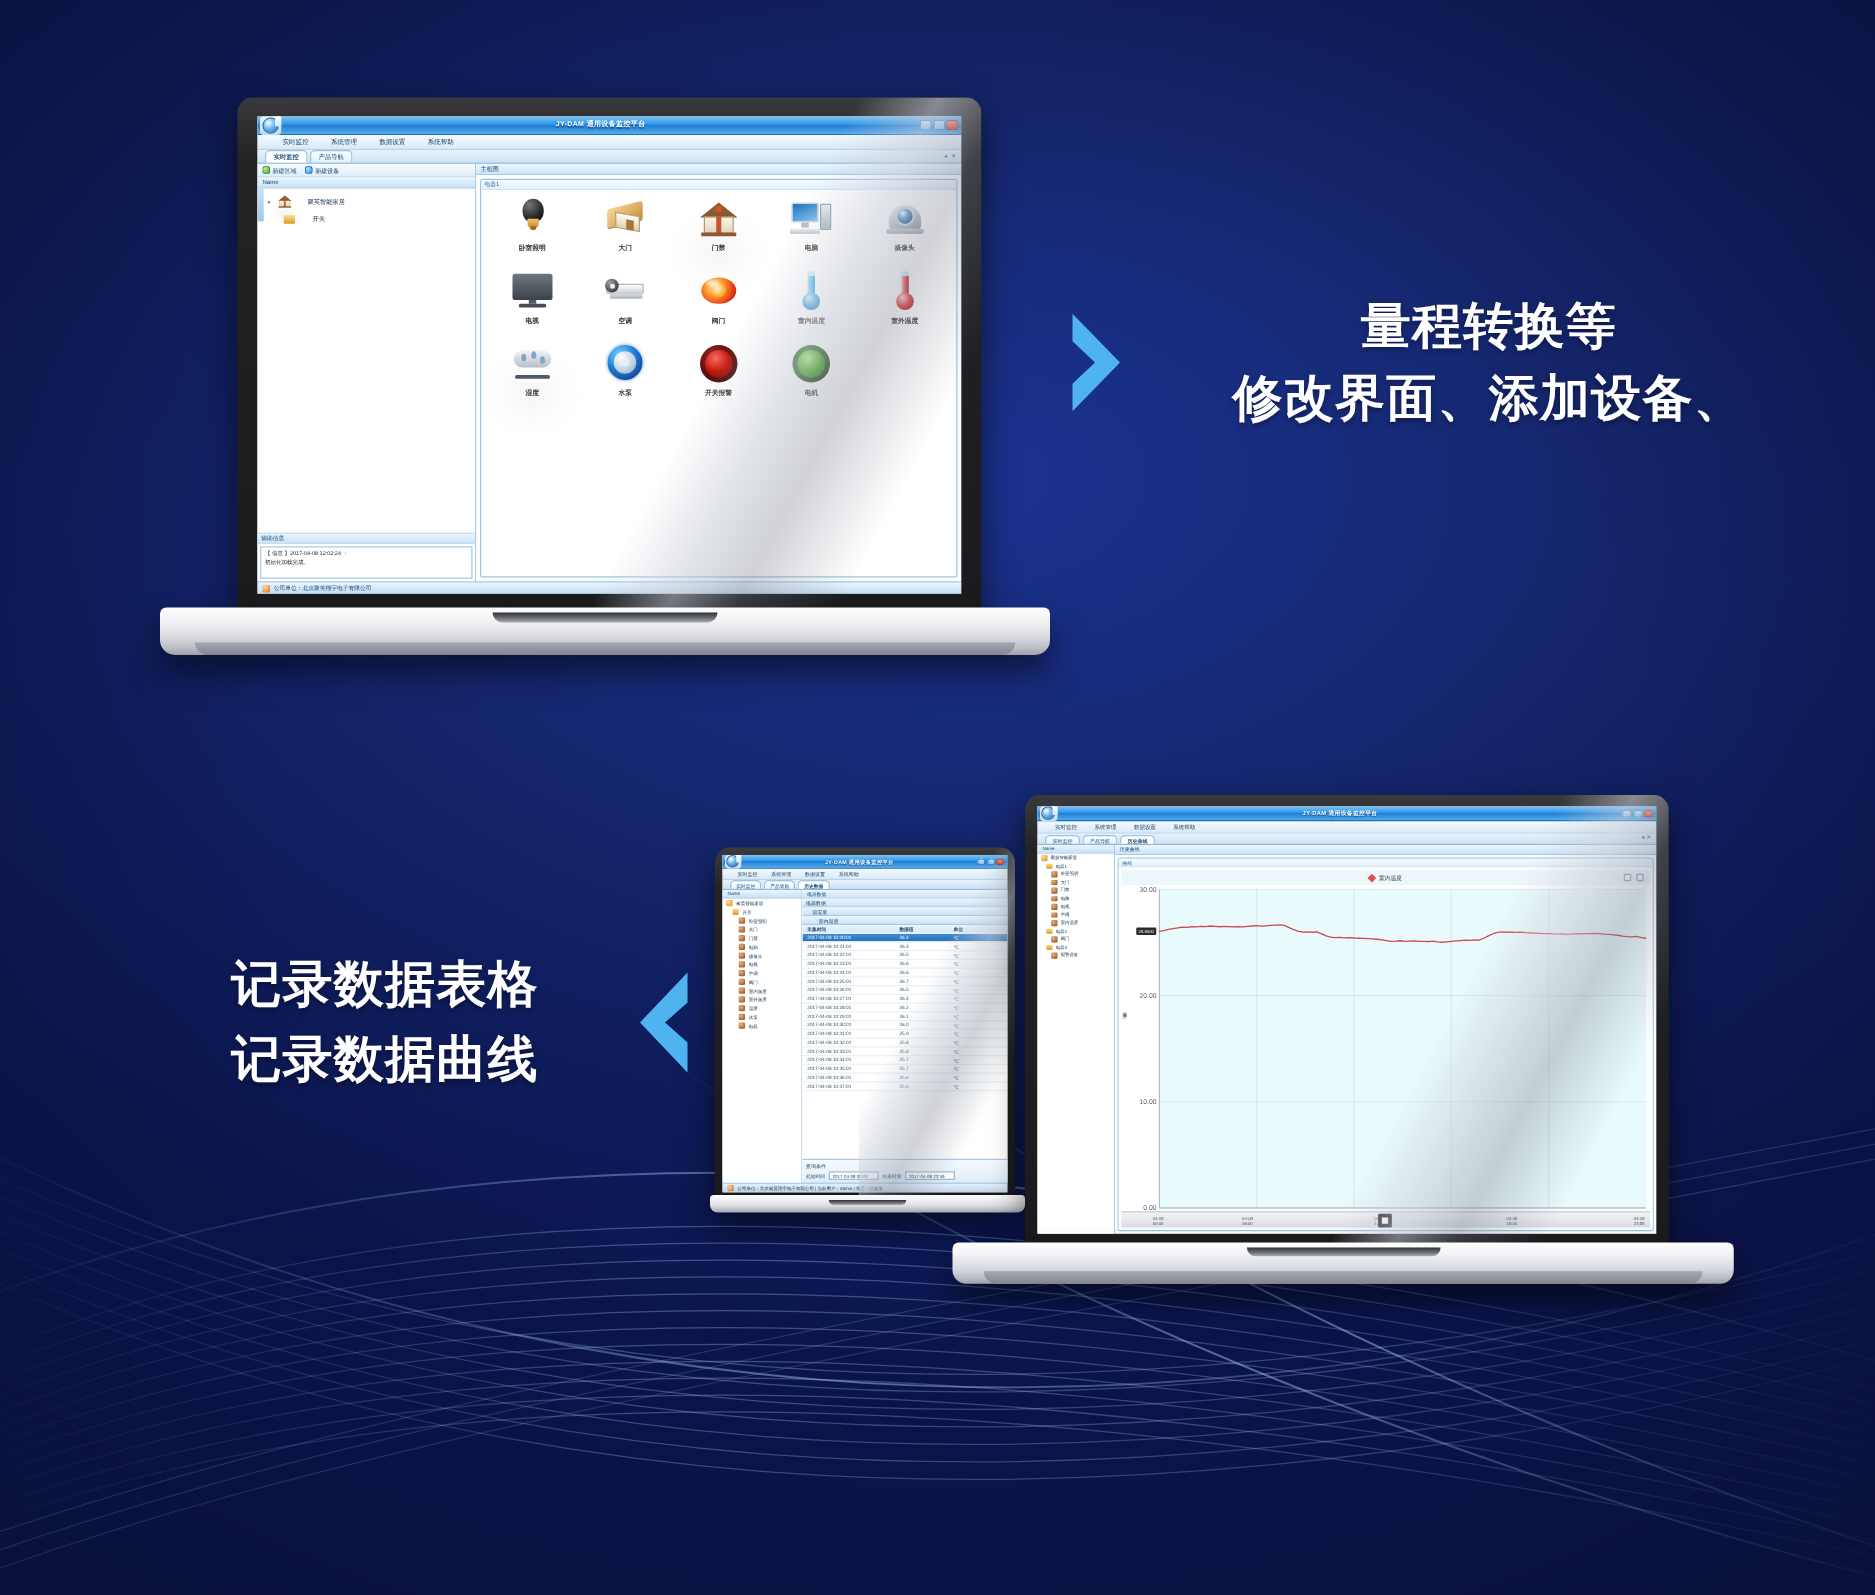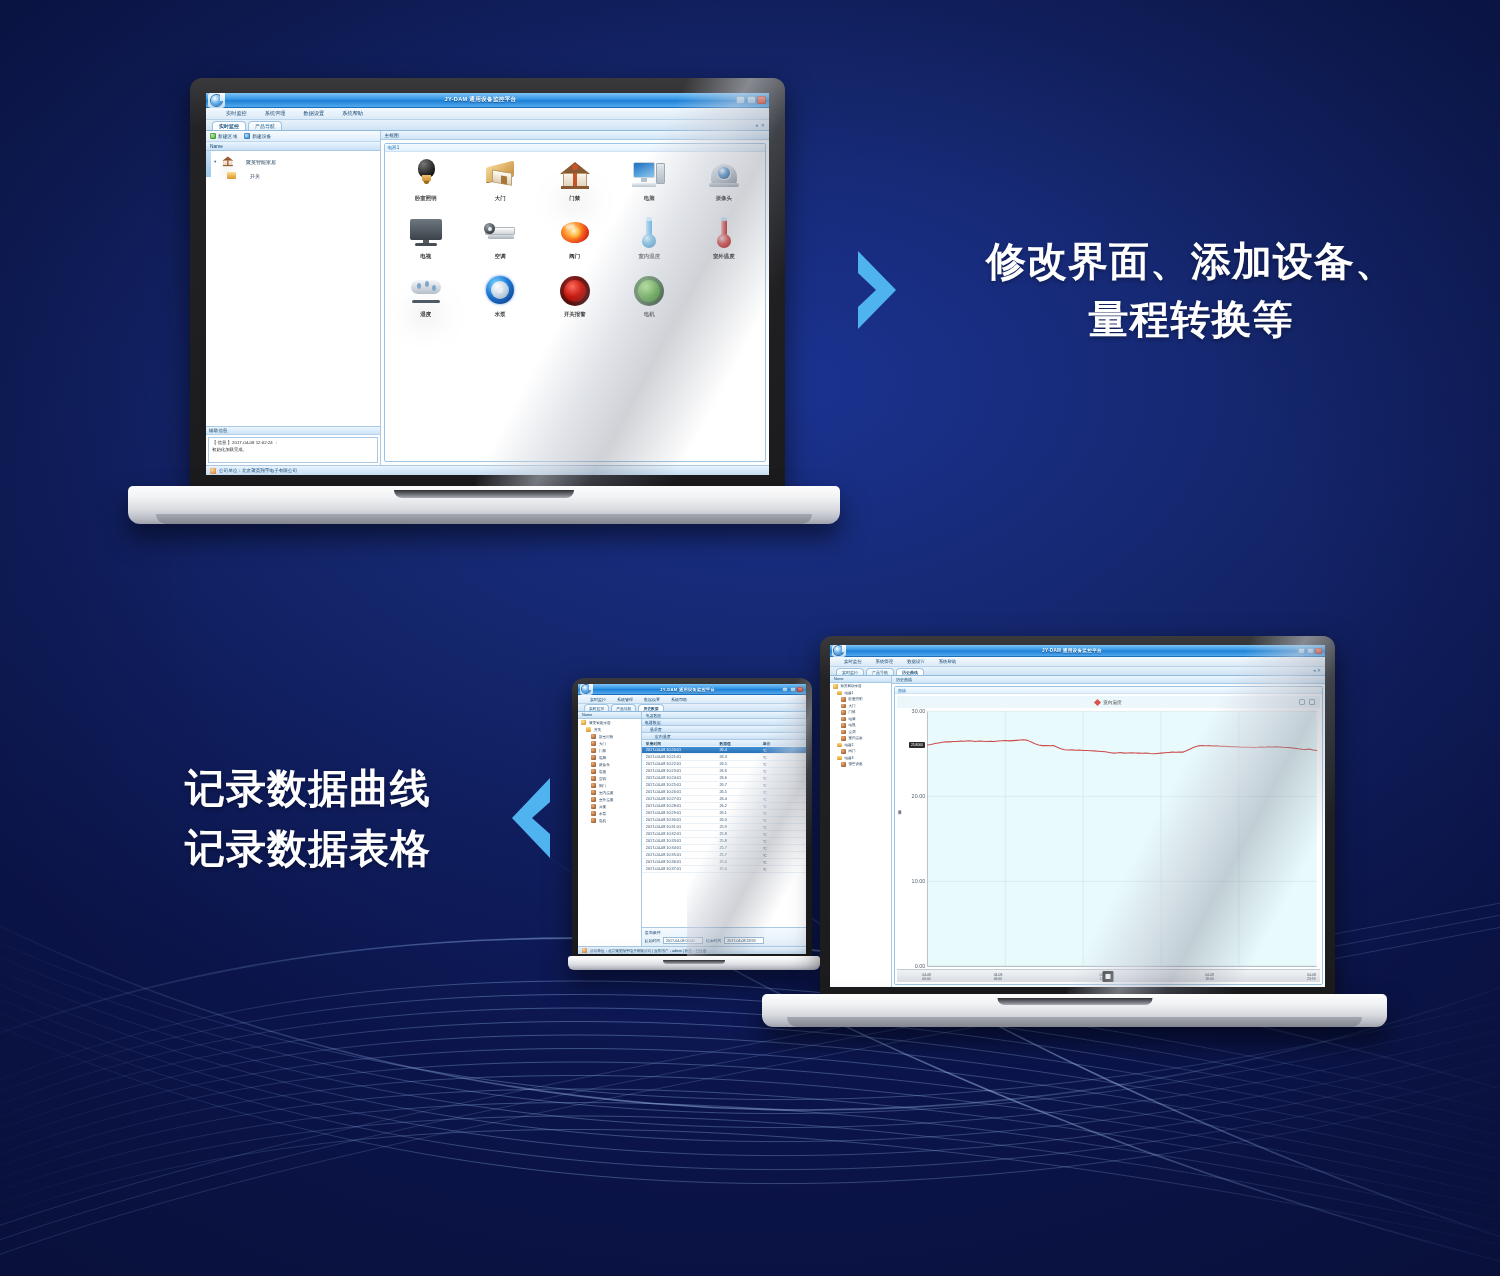--- a/index.html
+++ b/index.html
@@ -554,22 +554,22 @@
     <div class="foot"></div>
   </div>
 </div>
 
 <div style="position:absolute; left:850px; top:232px; width:600px; display:flex; align-items:center; gap:22px;">
   <svg width="60" height="90" viewBox="0 0 60 90" style="flex:0 0 auto">
     <path d="M8,6 L46,45 L8,84 L8,62 L26,45 L8,28 Z" fill="#4fb3f0"></path>
   </svg>
   <div style="flex:1; text-align:center; color:#fff; font-weight:bold; font-size:40px; line-height:1.45;
               letter-spacing:1px; text-shadow:0 2px 4px rgba(0,0,0,.35);">
+    <div>量程转换等</div>
     <div>修改界面、添加设备、</div>
-    <div>量程转换等</div>
   </div>
 </div>
 
 <div class="laptop" style="left:572px; top:678px; width:248px; height:290px;">
   <div class="lid" style="position:absolute; left:0; top:0; width:240px; height:282px; padding:6px;">
     <div class="screen" style="left:6px; top:6px; right:6px; bottom:6px;">
       <div class="app" style="font-size:4px;">
 
         <div class="titlebar" style="height:11px;flex:0 0 11px">
           <div class="tb-logo" style="width:13px;height:11px">
@@ -955,19 +955,19 @@
   </div>
   <div class="base" style="left:0; top:358px; width:625px; height:33px; border-radius:5px 5px 11px 11px;">
     <div class="notch" style="width:155px;height:7px;"></div>
     <div class="foot"></div>
   </div>
 </div>
 
 <div style="position:absolute; left:140px; top:758px; width:420px; display:flex; align-items:center; gap:24px;">
   <div style="flex:1; text-align:center; color:#fff; font-weight:bold; font-size:40px; line-height:1.5;
               letter-spacing:1px; text-shadow:0 2px 4px rgba(0,0,0,.35);">
+    <div>记录数据表格</div>
     <div>记录数据曲线</div>
-    <div>记录数据表格</div>
   </div>
   <svg width="60" height="96" viewBox="0 0 60 96" style="flex:0 0 auto">
     <path d="M50,8 L12,48 L50,88 L50,64 L32,48 L50,32 Z" fill="#4fb3f0"></path>
   </svg>
 </div>
 
 </body></html>

